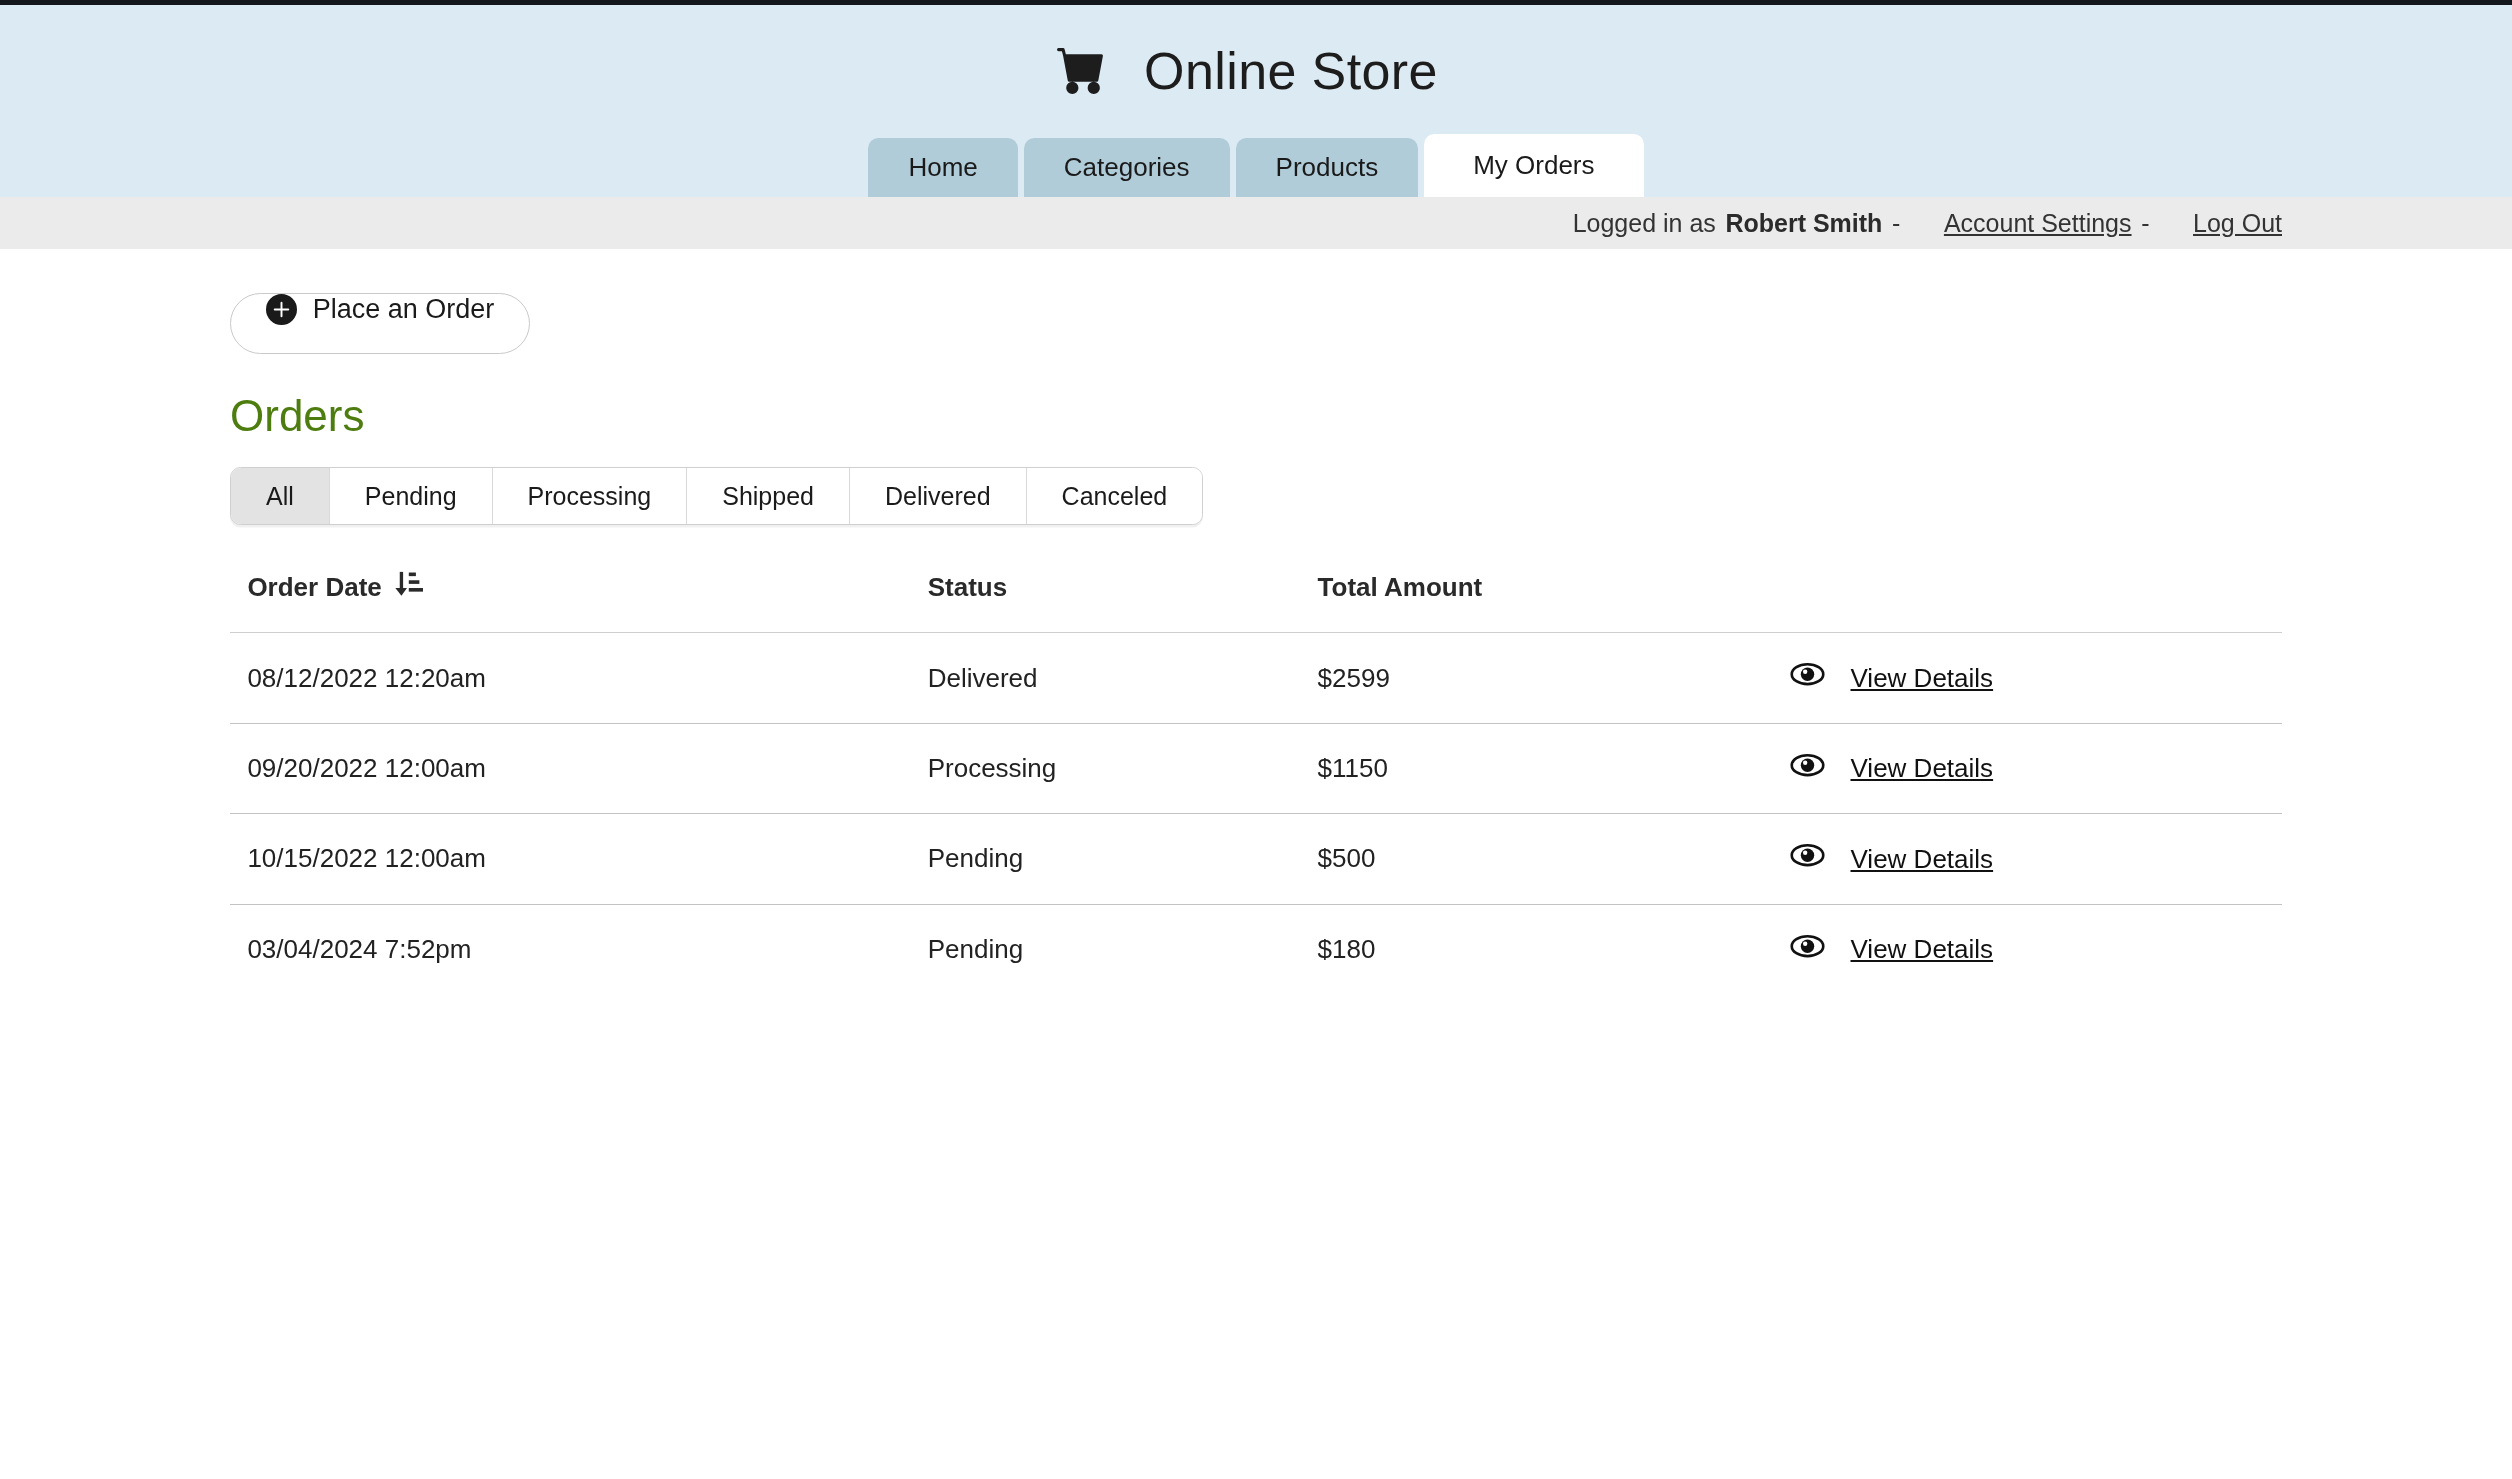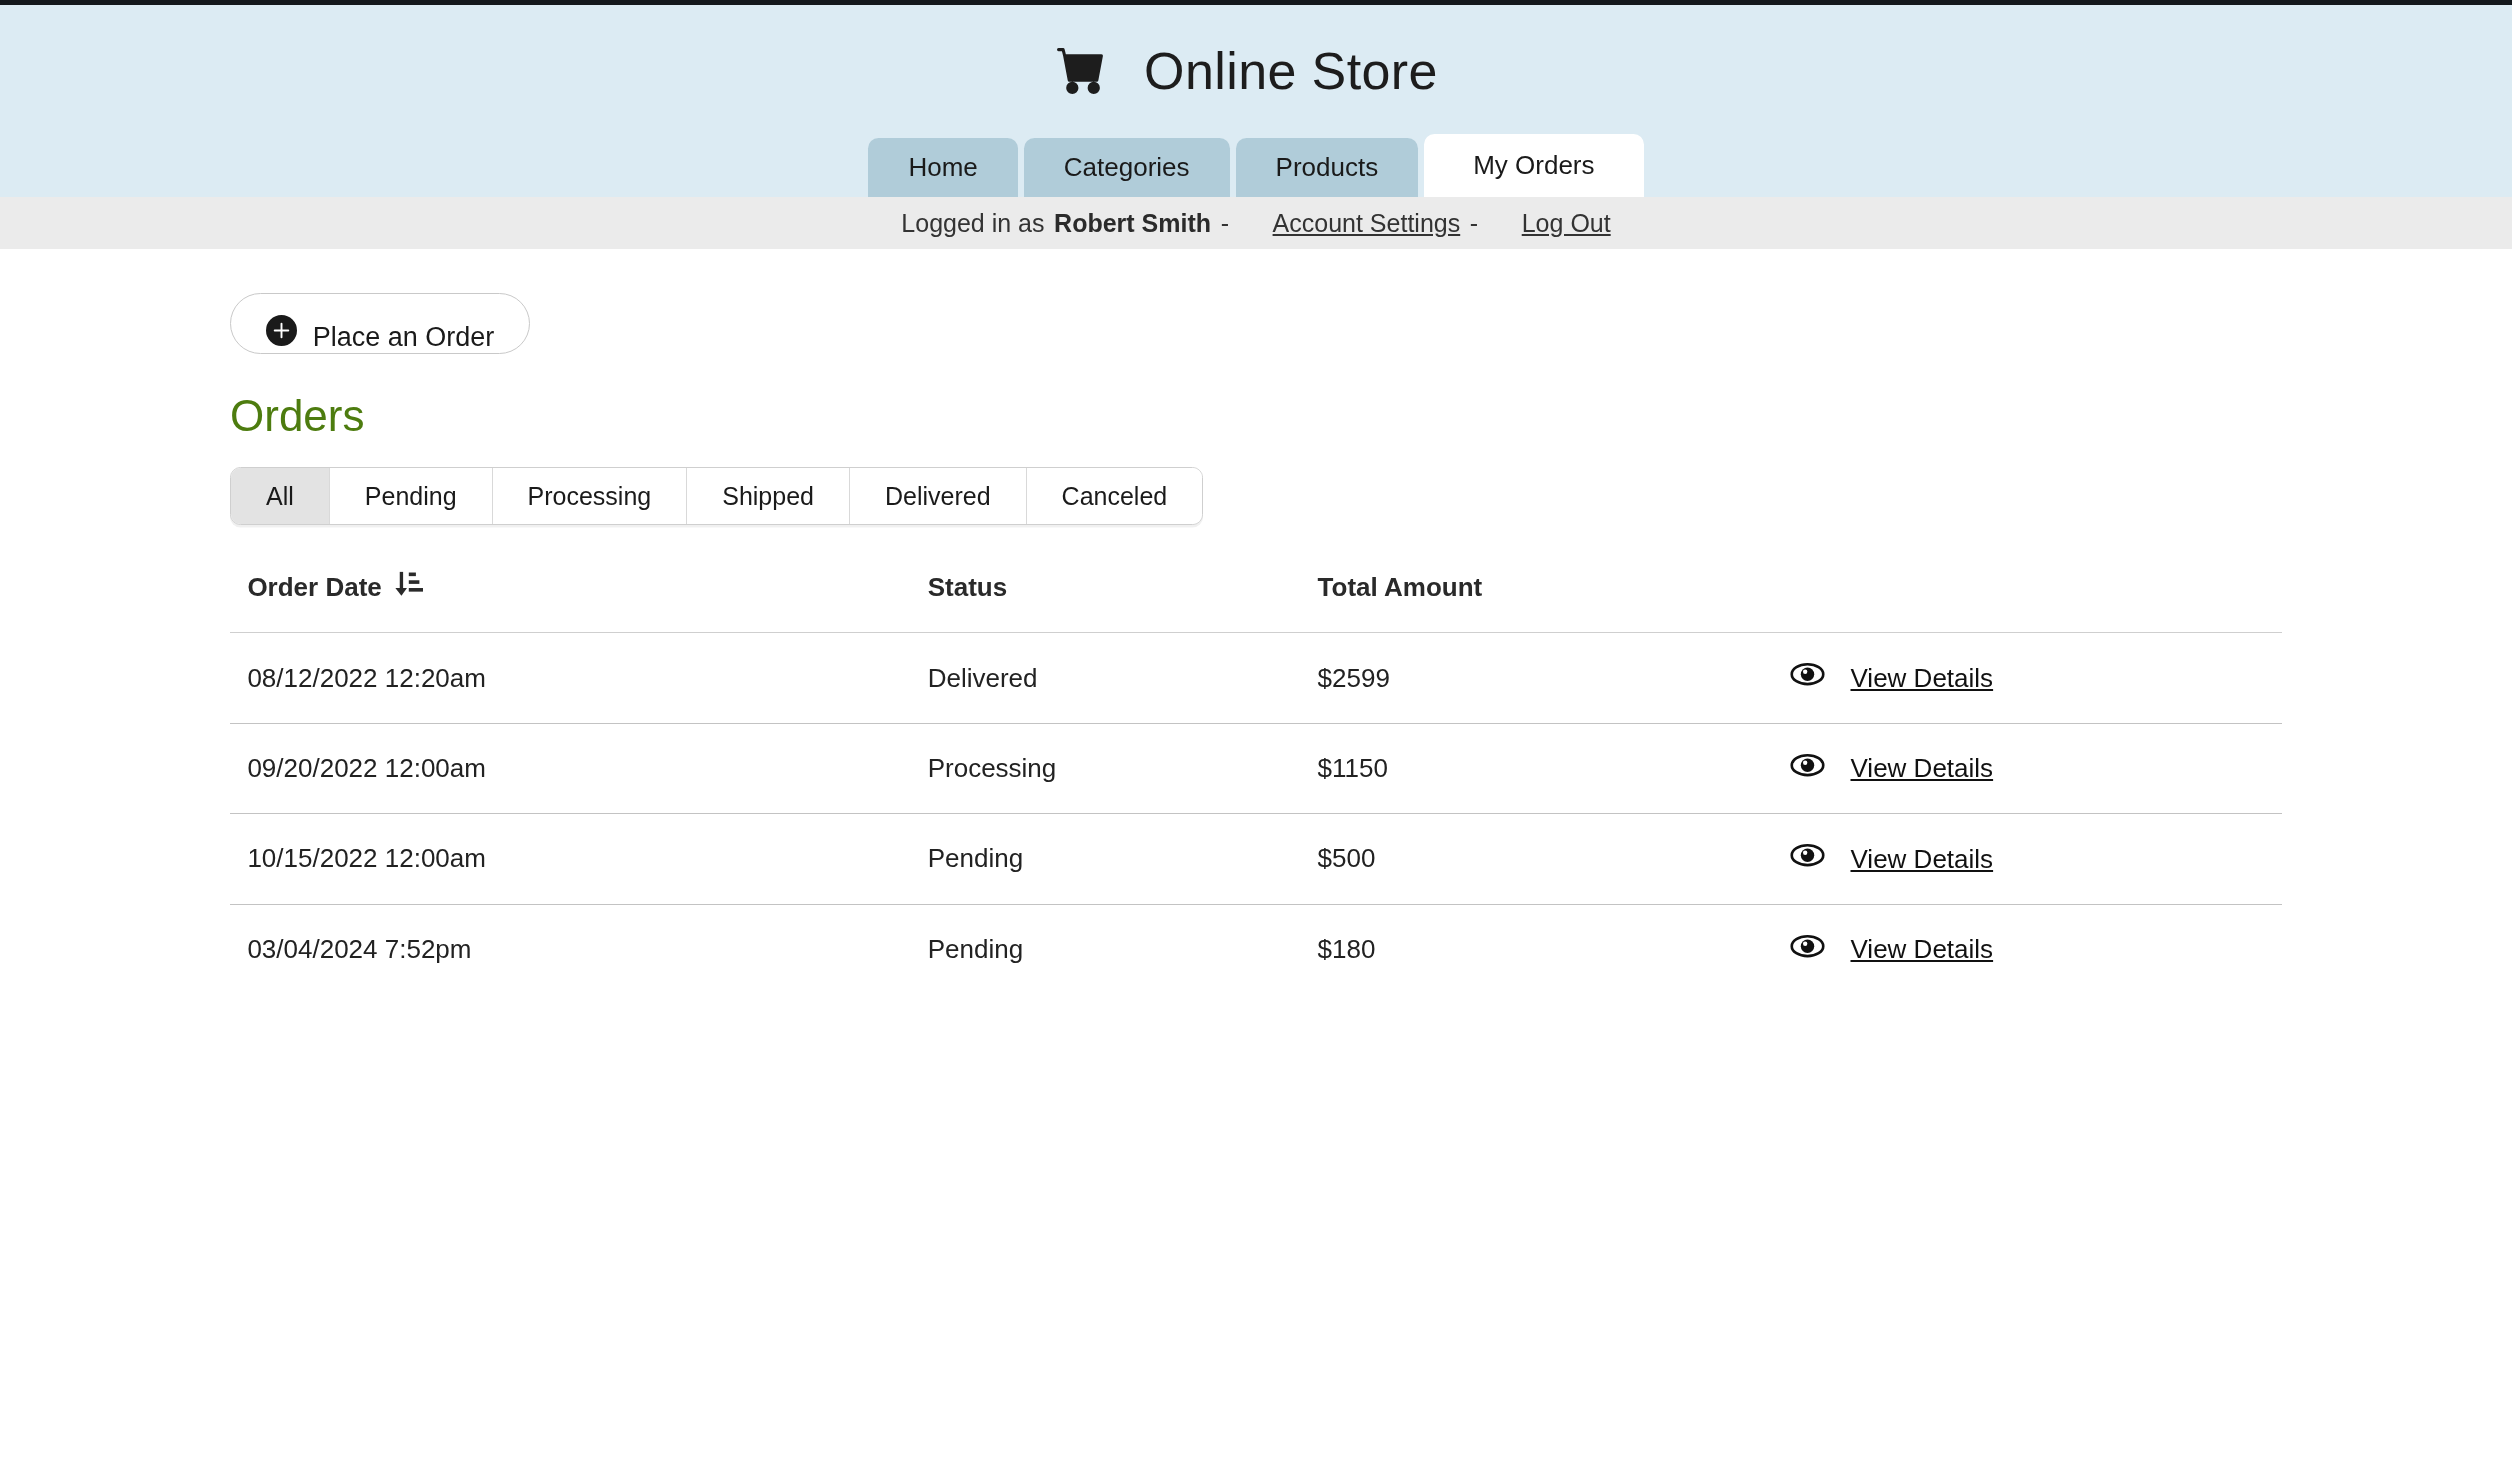--- a/index.html
+++ b/index.html
@@ -60,39 +60,39 @@
     padding: 0 49px;
   }
   
   .user-bar {
     background: var(--color-userbar_bg, #ebebeb);
     height: 52px;
   }
   .user-bar .container {
     height: 100%;
     display: flex;
-    justify-content: center;
+    justify-content: flex-end;
     align-items: center;
     gap: 9.6px;
     font-size: 25px;
     color: #333333;
   }
   .user-bar b { color: #2b2b2b; }
   .user-bar a {
     color: #333333;
     text-decoration: underline;
     cursor: pointer;
     margin-left: 34px;
   }
   .container { width: 2052px; margin: 0 auto; }
   
   main.container { padding-top: 44px; }
   .place-order {
     display: inline-flex;
-    align-items: flex-end;
+    align-items: flex-start;
     gap: 15.7px;
     height: 61px;
     padding: 0 35px;
     background: #ffffff;
     border: 1.7px solid #c9c9c9;
     border-radius: 35px;
     font-size: 27px;
     font-family: inherit;
     color: #1a1a1a;
     cursor: pointer;

